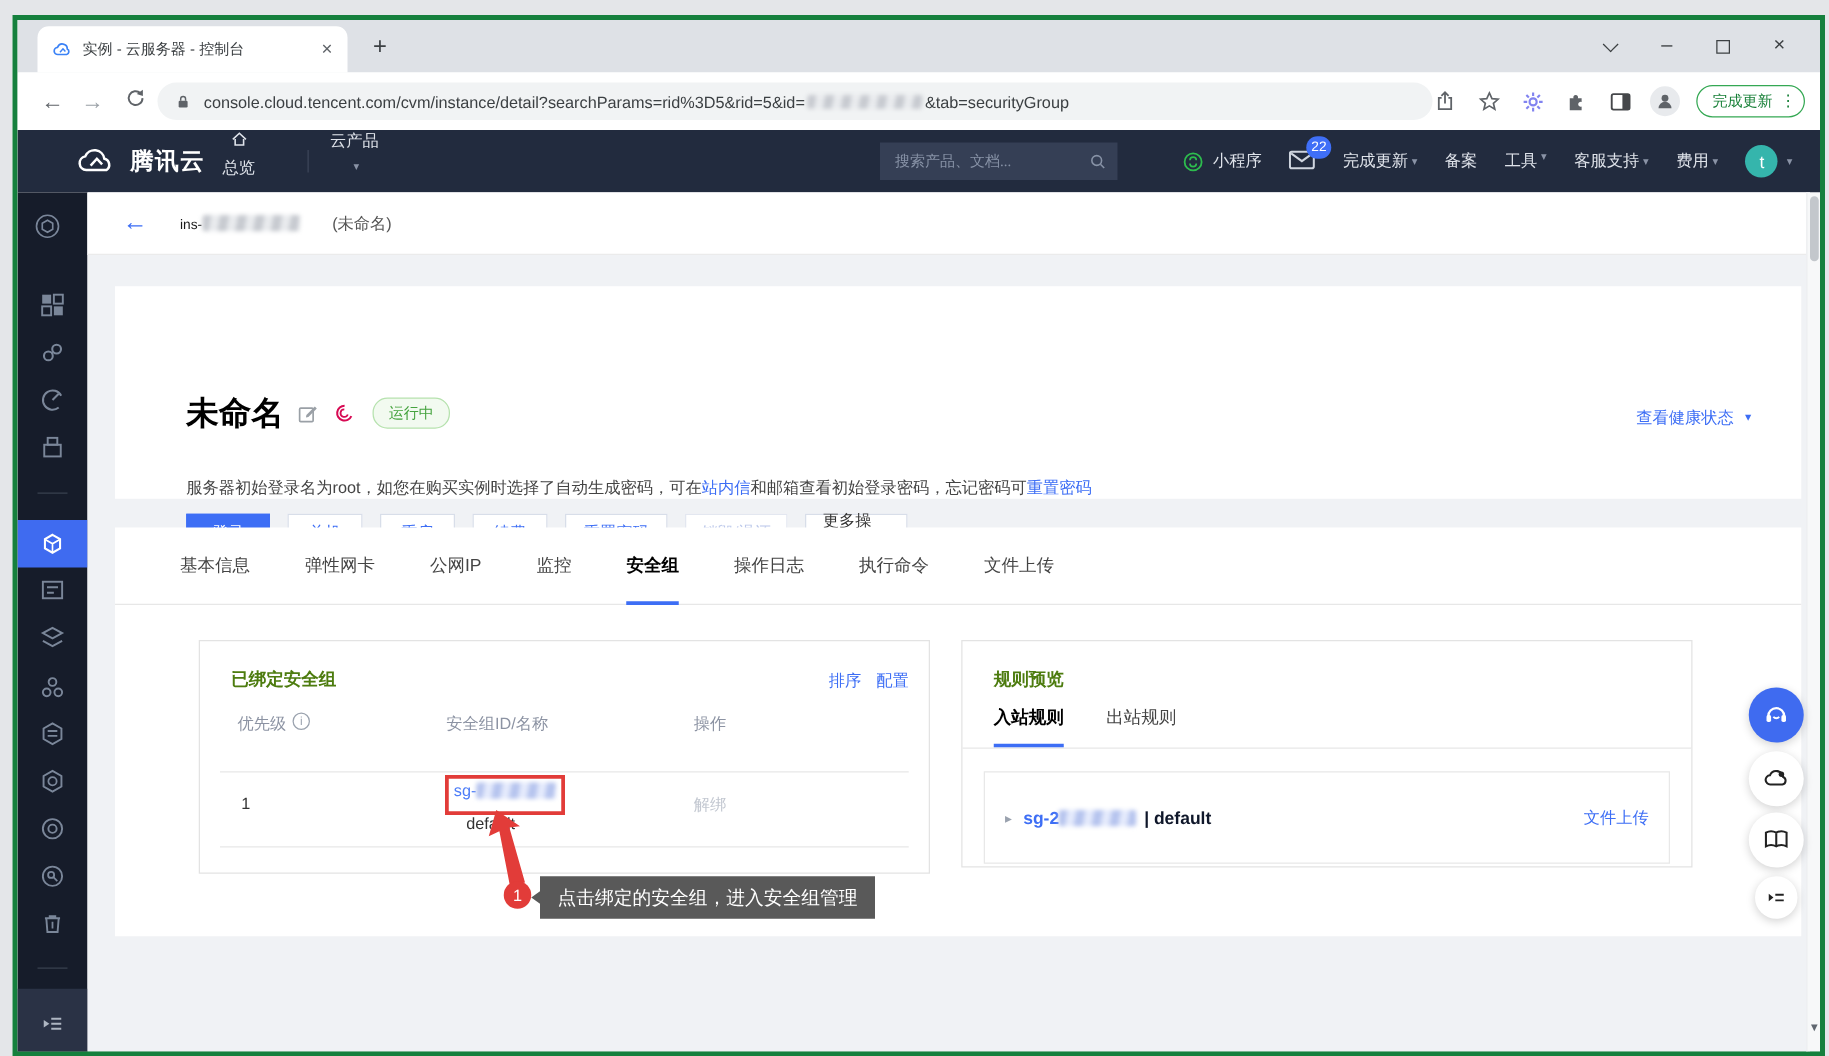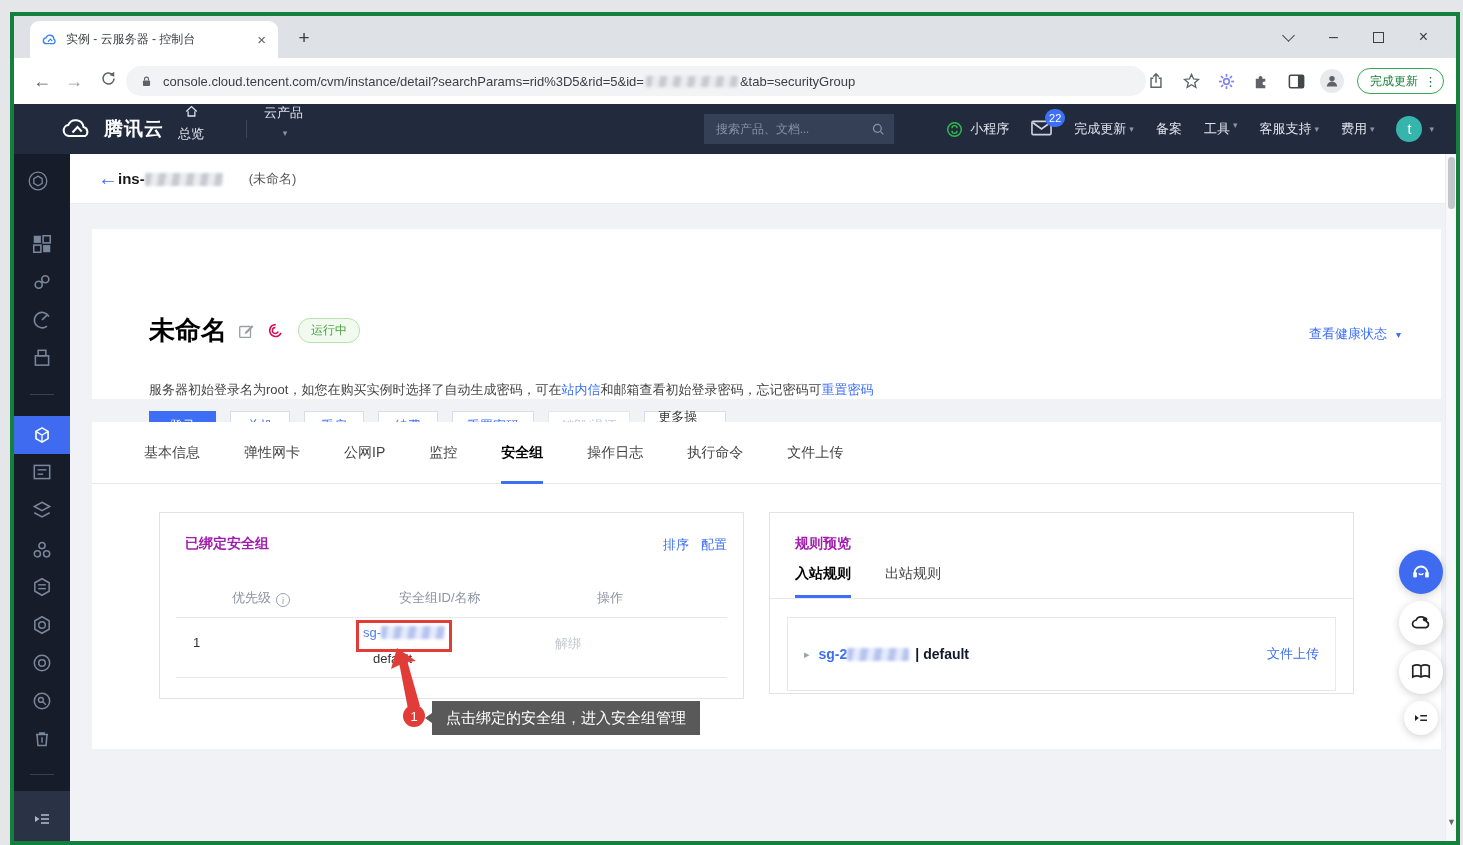--- a/index.html
+++ b/index.html
@@ -60,21 +60,21 @@
   .sb-div{position:absolute;left:16px;width:24px;height:1px;background:#39404f;}
   .sb-active{position:absolute;left:0;width:56px;height:38px;background:#3f6bf0;
     display:flex;align-items:center;justify-content:center;}
   .sb-bottom{position:absolute;left:0;top:637px;width:56px;height:56px;background:#2a3245;
     display:flex;align-items:center;justify-content:center;}
   
   .main{position:absolute;left:56px;top:138px;width:1378px;height:695px;background:#f0f2f5;}
   .pagehead{position:absolute;left:0;top:0;width:100%;height:50px;background:#fff;
     border-bottom:1px solid #ebebeb;display:flex;align-items:center;}
   .backarrow{margin-left:28px;color:#3d6ef5;font-size:20px;font-weight:700;}
-  .ins-id{font-size:15px;font-weight:700;color:#1a1a1a;}
+  .ins-id{margin-left:26px;font-size:11px;font-weight:400;color:#1a1a1a;}
   .ins-sub{margin-left:26px;font-size:13px;color:#555;}
   .card{position:absolute;left:22px;width:1349px;background:#fff;}
   .card1{top:75px;height:170px;}
   .title-row{position:absolute;left:57px;top:84px;display:flex;align-items:center;gap:10px;}
   .inst-name{font-size:26px;font-weight:700;color:#000;}
   .status-pill{font-size:12px;color:#45a33e;background:#f2faf0;border:1px solid #b6e2ae;
     border-radius:12px;padding:3px 12px;margin-left:4px;}
   .health{position:absolute;right:40px;top:96px;color:#3d6ef5;font-size:13px;display:flex;align-items:center;gap:6px;}
   .health .caret{color:#3d6ef5;font-size:10px;}
   .desc{position:absolute;left:57px;top:152px;font-size:13px;color:#444;}
@@ -89,24 +89,24 @@
   .w67{width:67px}.w60{width:60px}.w82{width:82px}
   
   .card2{top:268px;height:327px;}
   .dtabs{position:absolute;left:0;top:0;width:100%;height:62px;border-bottom:1px solid #e7e7e7;
     display:flex;gap:44px;padding-left:52px;}
   .dtab{height:62px;display:flex;align-items:center;font-size:14px;color:#444;}
   .dtab.active{color:#000;font-weight:700;border-bottom:3px solid #3d6ef5;padding-top:3px;}
   .panel{position:absolute;border:1px solid #e3e3e3;background:#fff;}
   .panelL{left:67px;top:90px;width:585px;height:187px;}
   .panelR{left:677px;top:90px;width:585px;height:182px;}
-  .panel-title{position:absolute;left:25px;top:22px;font-size:14px;font-weight:700;color:#a21caf;}
+  .panel-title{position:absolute;left:25px;top:22px;font-size:14px;font-weight:700;color:#4d7c0f;}
   .panel-links{position:absolute;right:16px;top:23px;display:flex;gap:12px;font-size:13px;}
   .blue-link{color:#3d6ef5;text-decoration:none;font-size:13px;}
-  .thead{position:absolute;top:76px;font-size:13px;color:#8c93a3;display:flex;align-items:flex-end;gap:5px;margin-left:42px;}
+  .thead{position:absolute;top:57px;font-size:13px;color:#8c93a3;display:flex;align-items:flex-start;gap:5px;}
   .info-i{width:14px;height:14px;border:1px solid #9aa2ae;border-radius:50%;font-size:9.5px;
     color:#9aa2ae;display:flex;align-items:center;justify-content:center;font-style:normal;}
   .hr{position:absolute;left:16px;right:16px;height:1px;background:#e8e8e8;}
   .cell{position:absolute;font-size:13px;color:#333;}
   .sg-link{color:#4d7df8;font-size:13px;text-decoration:none;}
   .muted{color:#c3c8d1;}
   
   .rtabs{position:absolute;left:25px;top:52px;display:flex;gap:34px;}
   .rtab{font-size:14px;color:#444;padding-bottom:12px;}
   .rtab.active{color:#000;font-weight:700;border-bottom:3px solid #3d6ef5;}

